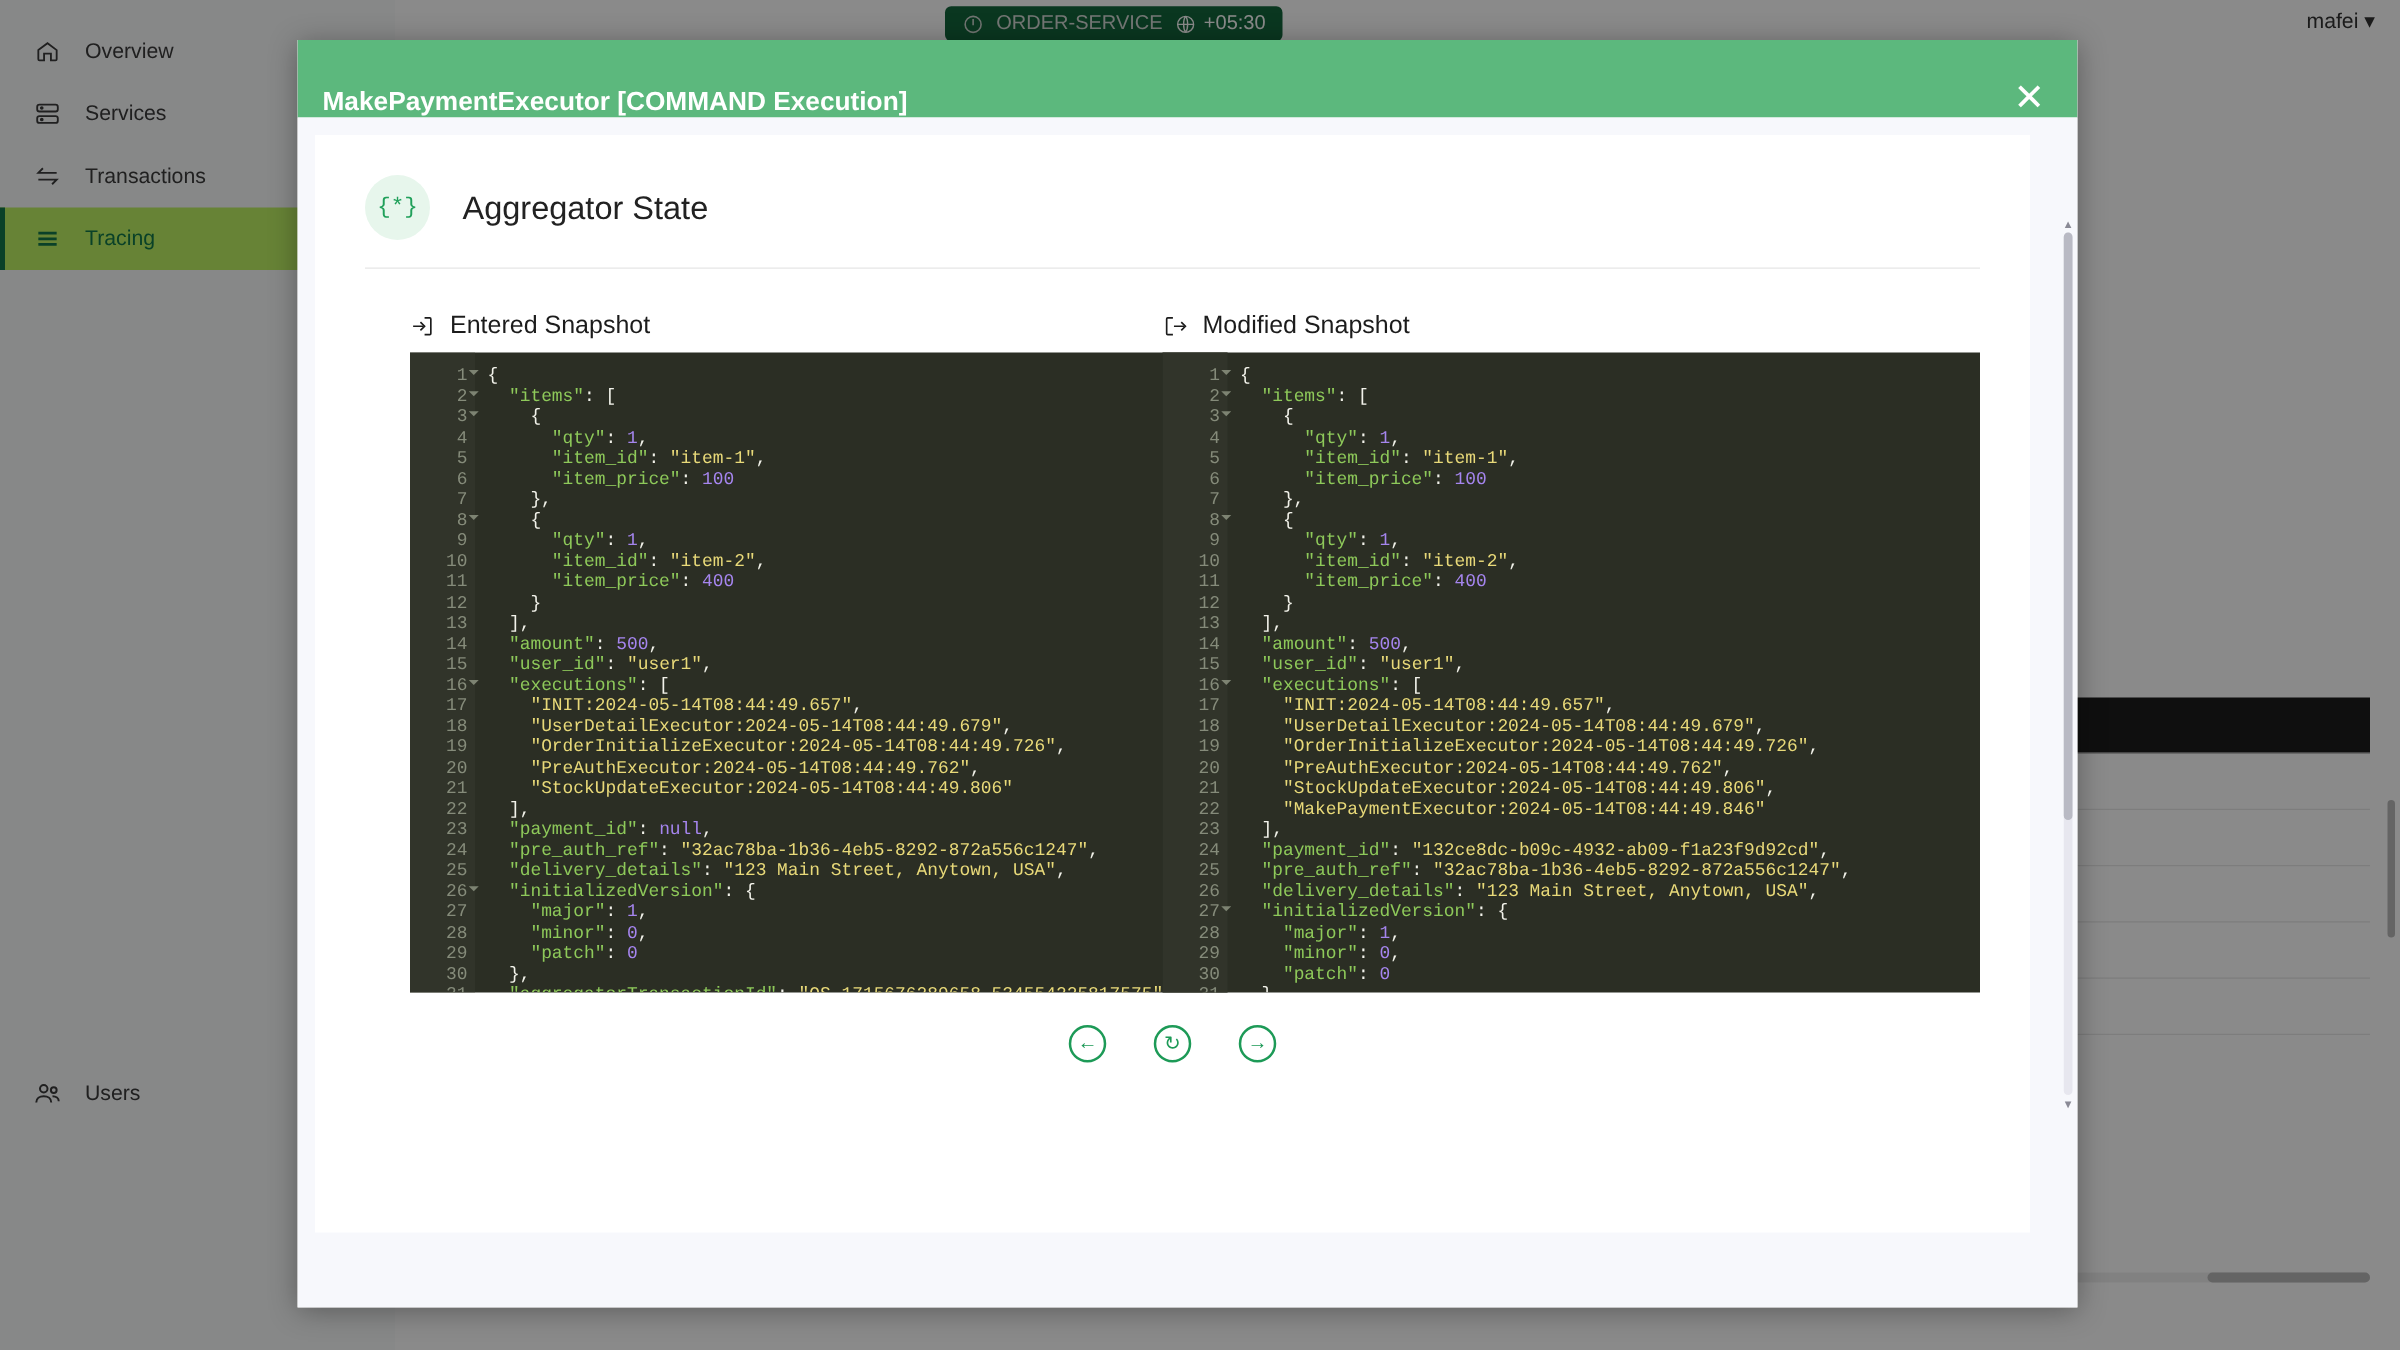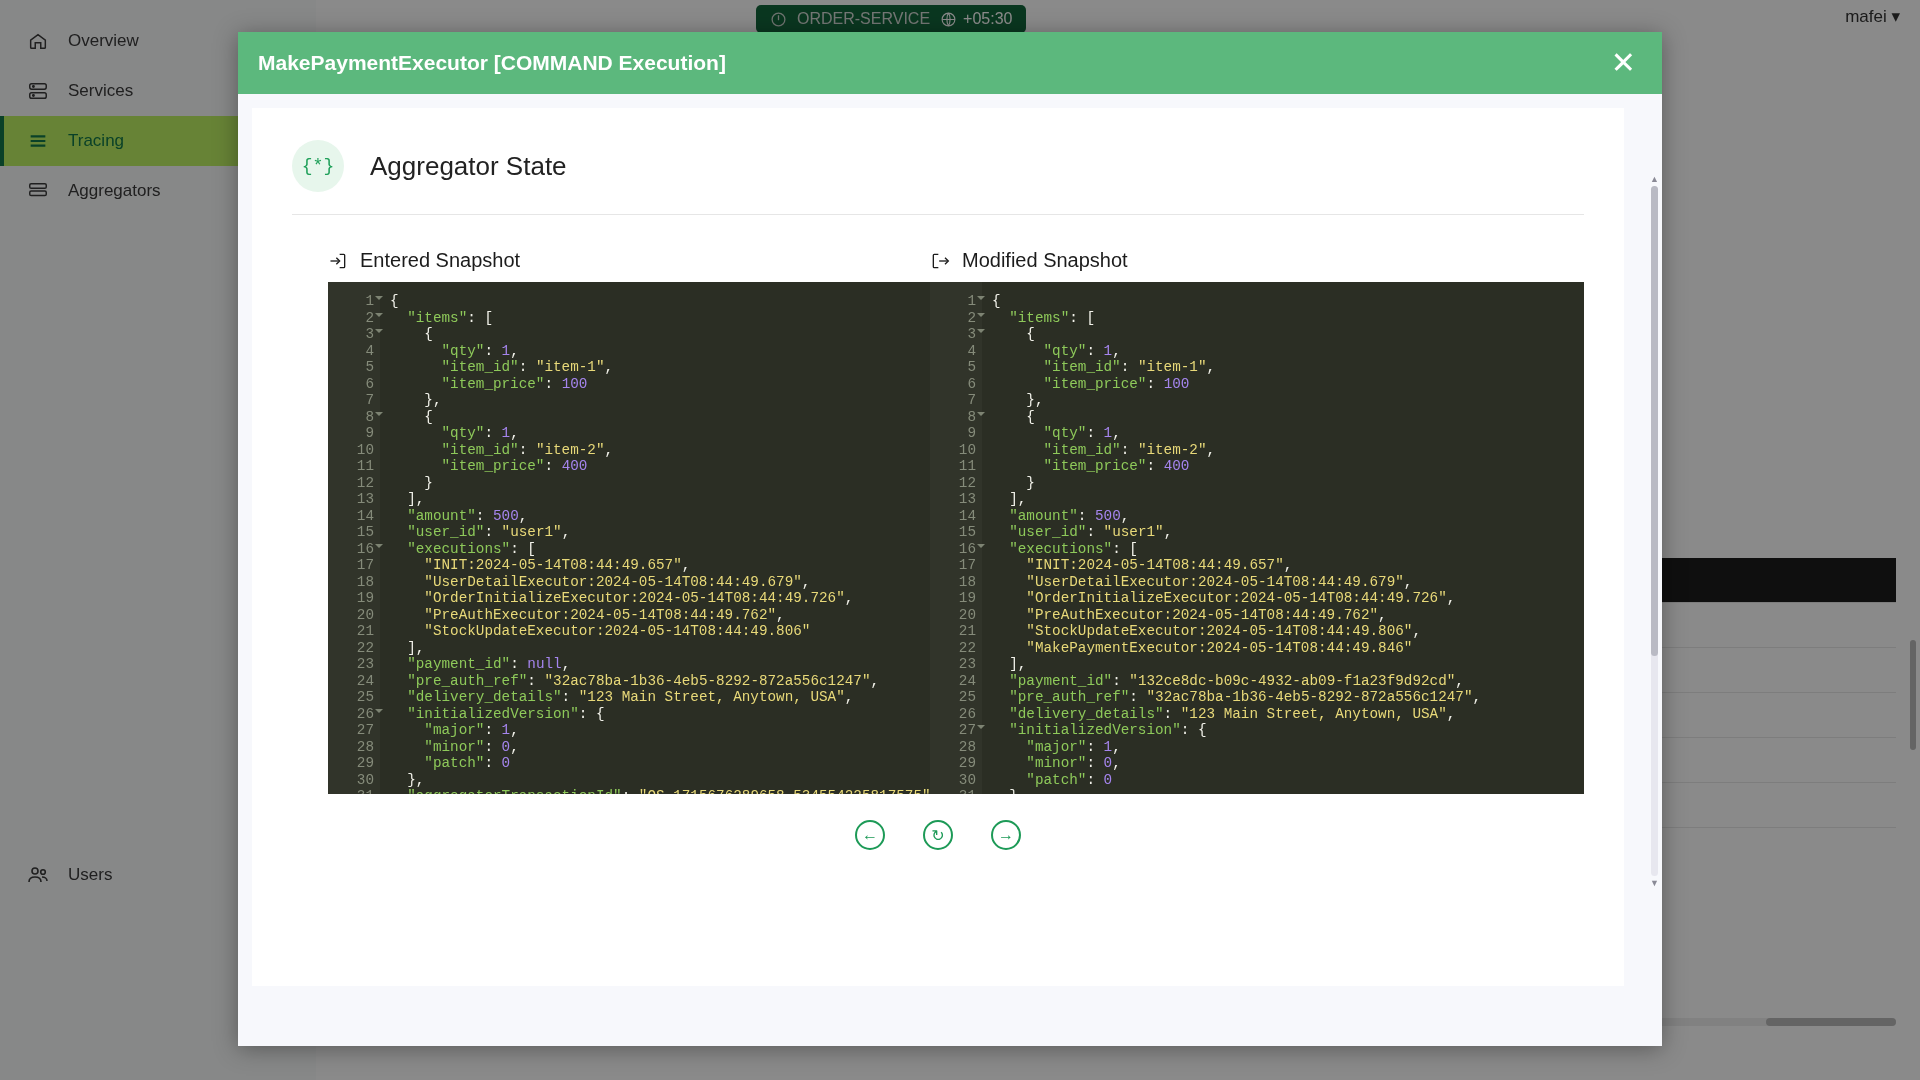--- a/index.html
+++ b/index.html
@@ -76,21 +76,21 @@
   
   .overlay { position: absolute; inset: 0; background: rgba(0,0,0,0.46); }
 
   
   .modal {
     position: absolute; left: 238px; top: 32px; width: 1424px; height: 1014px;
     background: #ffffff; box-shadow: 0 3px 22px rgba(0,0,0,.35);
     display: flex; flex-direction: column; overflow: hidden;
   }
   .modal-head {
-    height: 62px; background: #5cb87d; display: flex; align-items: center;
+    height: 62px; background: #5cb87d; display: flex; align-items: flex-end;
     justify-content: space-between; padding: 0 26px 0 20px; flex: 0 0 62px;
   }
   .modal-title { color: #ffffff; font-size: 21px; font-weight: bold; }
   .modal-close { color: #ffffff; font-size: 30px; line-height: 1; cursor: pointer; font-weight: 300; }
 
   .modal-body { flex: 1; background: #f7f8fc; padding: 14px 14px 0 14px; position: relative; overflow: hidden; }
   .card {
     background: #ffffff; height: 878px; padding: 24px 40px 0 40px; position: relative;
     width: 1372px;
   }
@@ -169,36 +169,36 @@
         <span class="nav-icon">
           <svg width="22" height="22" viewBox="0 0 24 24" fill="none" stroke="#3b3b3b" stroke-width="1.6">
                 <rect x="3" y="4" width="18" height="6" rx="2"></rect>
                 <rect x="3" y="14" width="18" height="6" rx="2"></rect>
                 <circle cx="7" cy="7" r="0.8" fill="#3b3b3b"></circle>
                 <circle cx="7" cy="17" r="0.8" fill="#3b3b3b"></circle>
               </svg>
         </span>
         <span>Services</span>
       </div>
+      <div class="nav-item">
+        <span class="nav-icon">
+          <svg width="22" height="22" viewBox="0 0 24 24" fill="none" stroke="#3b3b3b" stroke-width="1.6">
+                <path d="M20 9H4l4-4"></path>
+                <path d="M4 15h16l-4 4"></path>
+              </svg>
+        </span>
+        <span>Transactions</span>
+      </div>
       <div class="nav-item active">
         <span class="nav-icon">
           <svg width="22" height="22" viewBox="0 0 24 24" stroke="#13794a" stroke-width="2.4">
                 <path d="M4 7h16M4 12h16M4 17h16"></path>
               </svg>
         </span>
         <span>Tracing</span>
-      </div>
-      <div class="nav-item">
-        <span class="nav-icon">
-          <svg width="22" height="22" viewBox="0 0 24 24" fill="none" stroke="#3b3b3b" stroke-width="1.6">
-                <rect x="3" y="4" width="18" height="5" rx="1.5"></rect>
-                <rect x="3" y="12" width="18" height="5" rx="1.5"></rect>
-              </svg>
-        </span>
-        <span>Aggregators</span>
       </div>
     </nav>
 
     <div class="nav-users">
       <div class="nav-item">
         <span class="nav-icon">
           <svg width="24" height="24" viewBox="0 0 24 24" fill="none" stroke="#3b3b3b" stroke-width="1.6">
                 <circle cx="9" cy="8" r="3"></circle>
                 <path d="M3 19c0-3.3 2.7-5 6-5s6 1.7 6 5"></path>
                 <circle cx="17" cy="9" r="2.3"></circle>

